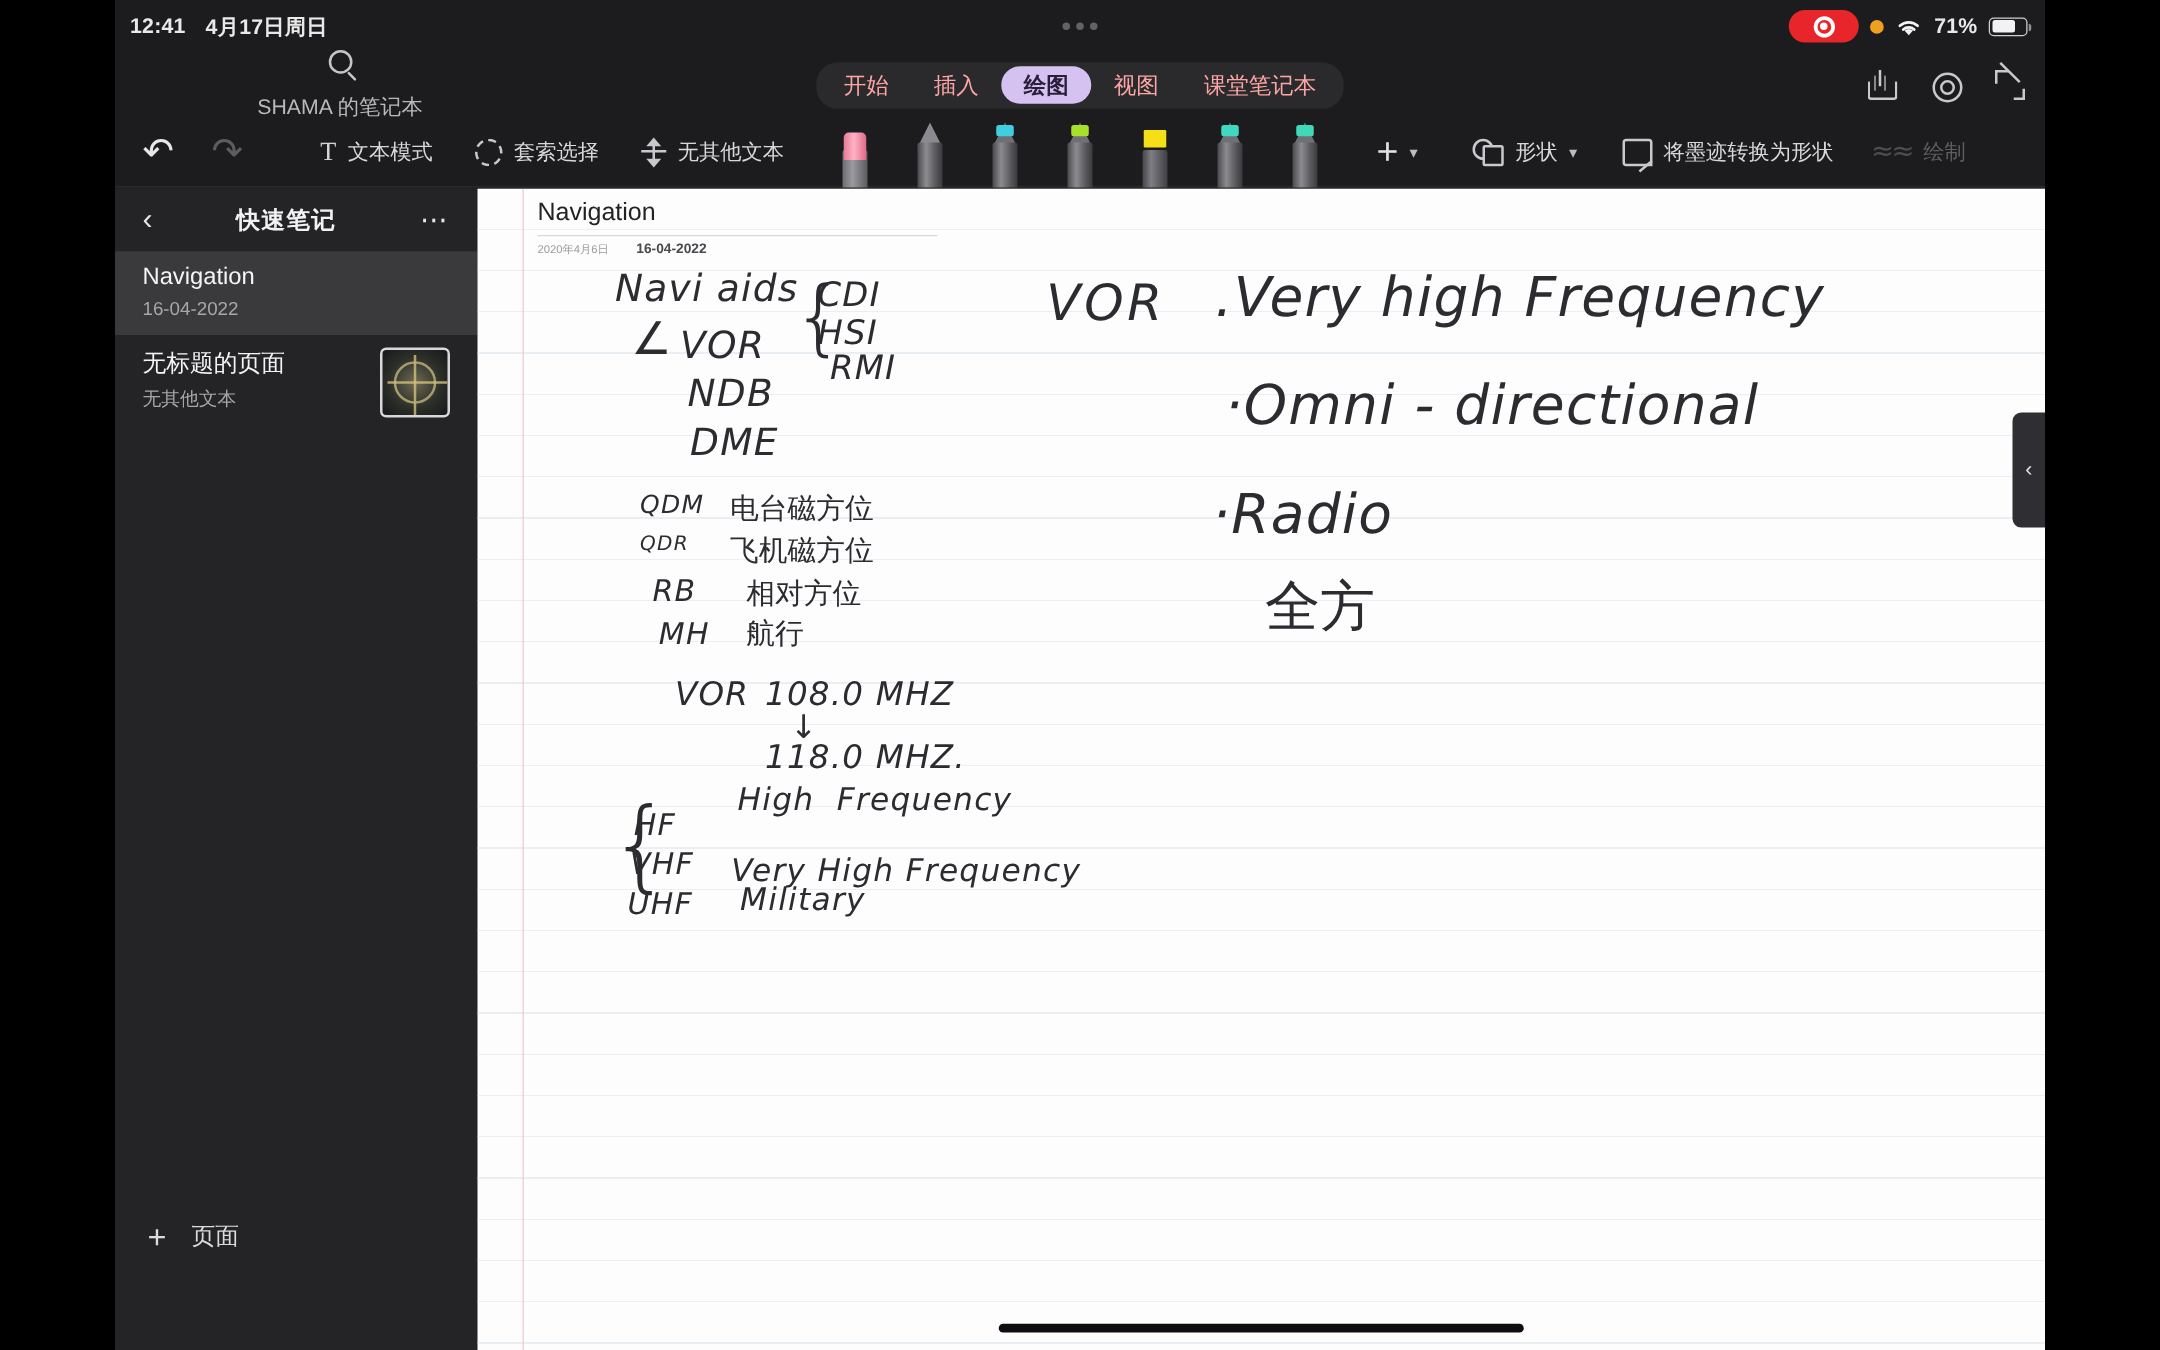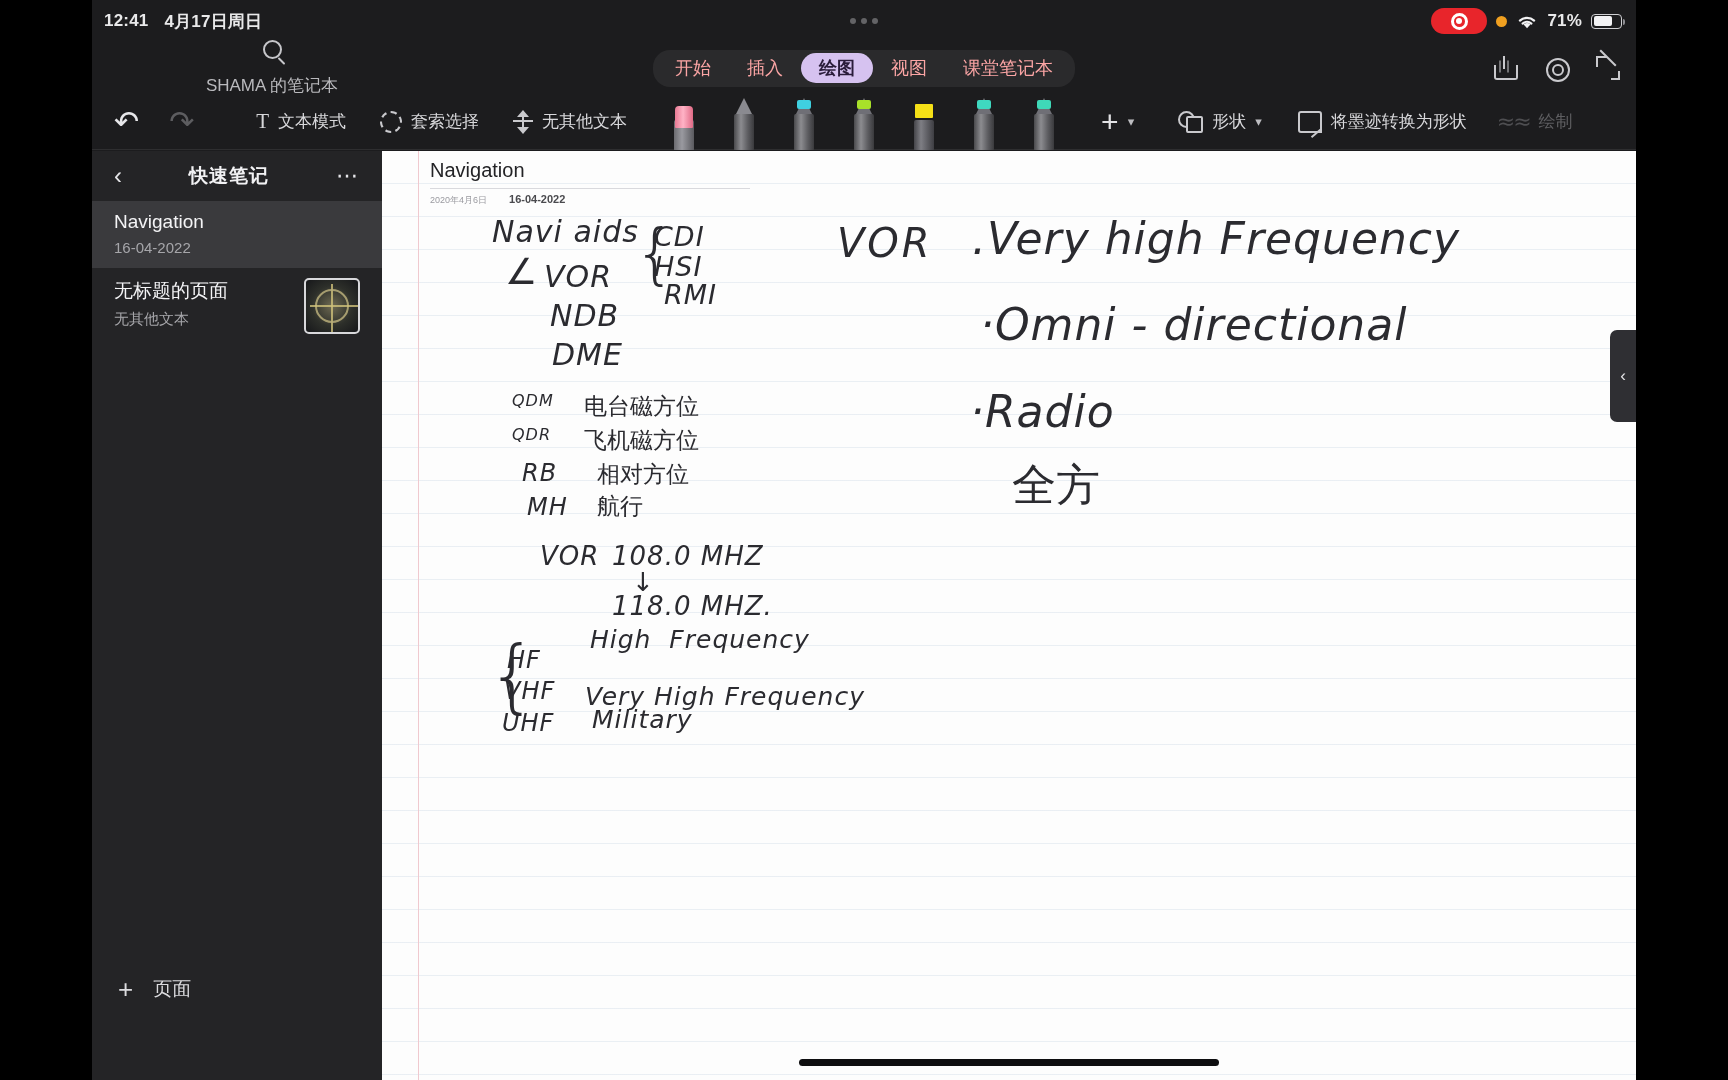--- a/index.html
+++ b/index.html
@@ -434,21 +434,21 @@
       <div class="ink" style="left:123px;top:100px;font-size:36px;">∠</div>
       <div class="ink hand" style="left:162px;top:108px;font-size:30px;">VOR</div>
       <div class="ink hand" style="left:168px;top:147px;font-size:30px;">NDB</div>
       <div class="ink hand" style="left:170px;top:186px;font-size:30px;">DME</div>
 
       <div class="ink" style="left:252px;top:64px;font-size:66px;font-weight:200;">{</div>
       <div class="ink hand" style="left:272px;top:70px;font-size:27px;">CDI</div>
       <div class="ink hand" style="left:272px;top:100px;font-size:27px;">HSI</div>
       <div class="ink hand" style="left:282px;top:128px;font-size:27px;">RMI</div>
 
-      <div class="ink hand" style="left:130px;top:240px;font-size:16px;">QDM</div>
+      <div class="ink hand" style="left:130px;top:240px;font-size:20px;">QDM</div>
       <div class="ink" style="left:202px;top:240px;font-size:23px;font-family:Liberation Mono, monospace;">电台磁方位</div>
       <div class="ink hand" style="left:130px;top:274px;font-size:16px;">QDR</div>
       <div class="ink" style="left:202px;top:274px;font-size:23px;">飞机磁方位</div>
       <div class="ink hand" style="left:140px;top:308px;font-size:24px;">RB</div>
       <div class="ink" style="left:215px;top:308px;font-size:23px;">相对方位</div>
       <div class="ink hand" style="left:145px;top:342px;font-size:24px;">MH</div>
       <div class="ink" style="left:215px;top:340px;font-size:23px;">航行</div>
 
       <div class="ink hand" style="left:158px;top:390px;font-size:26px;">VOR</div>
       <div class="ink hand" style="left:230px;top:390px;font-size:26px;">108.0 MHZ</div>

